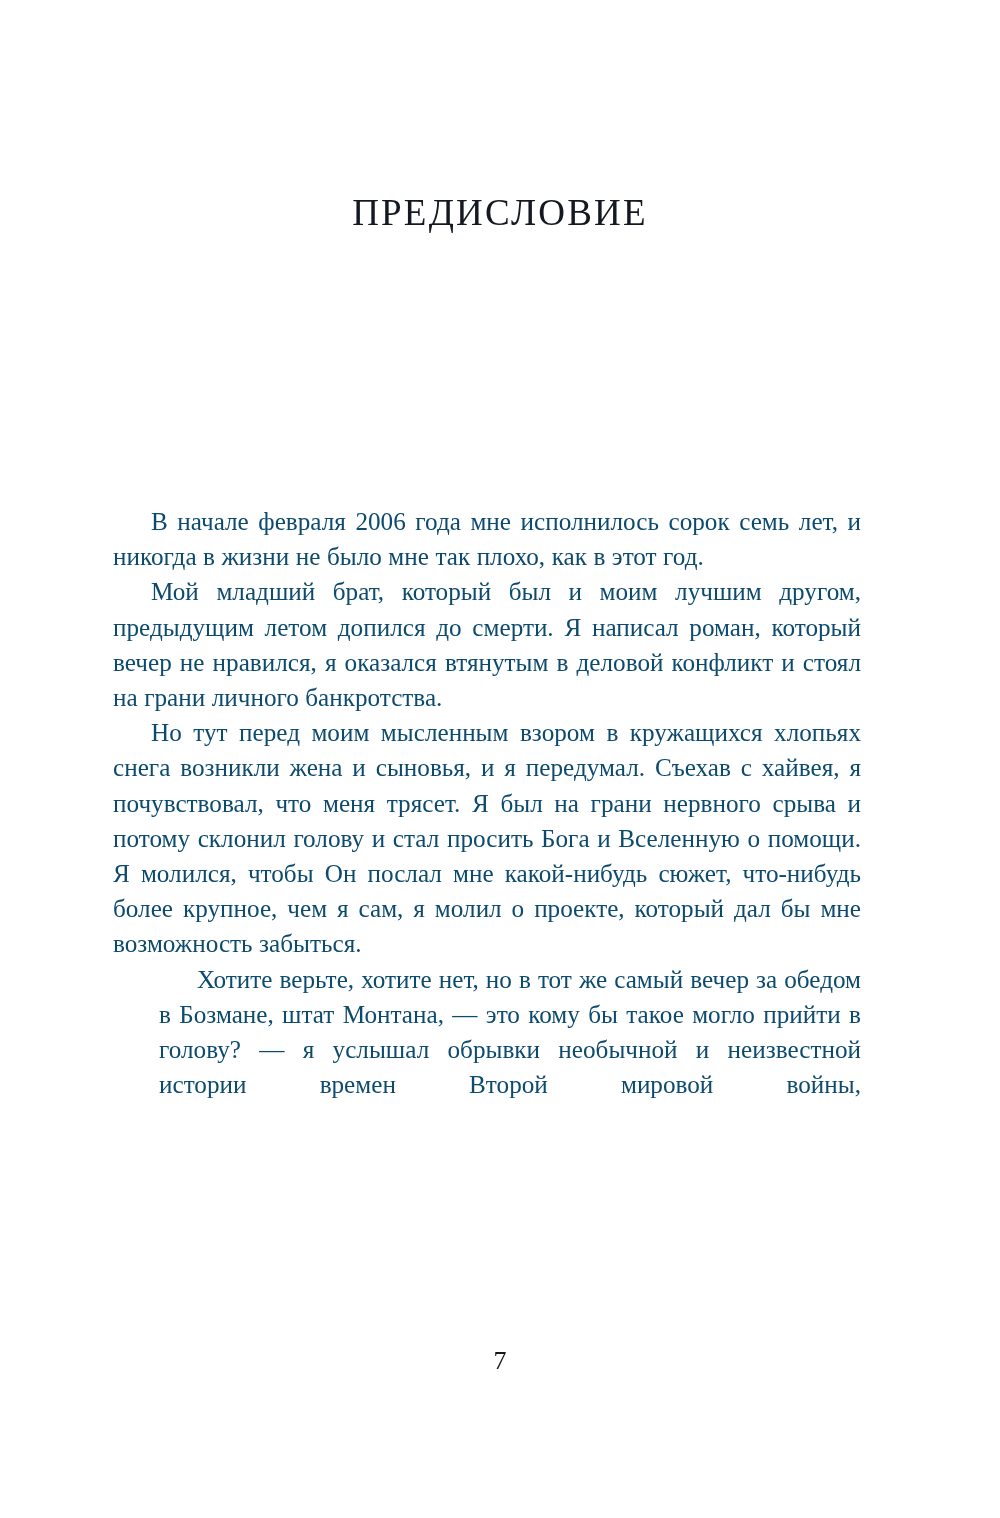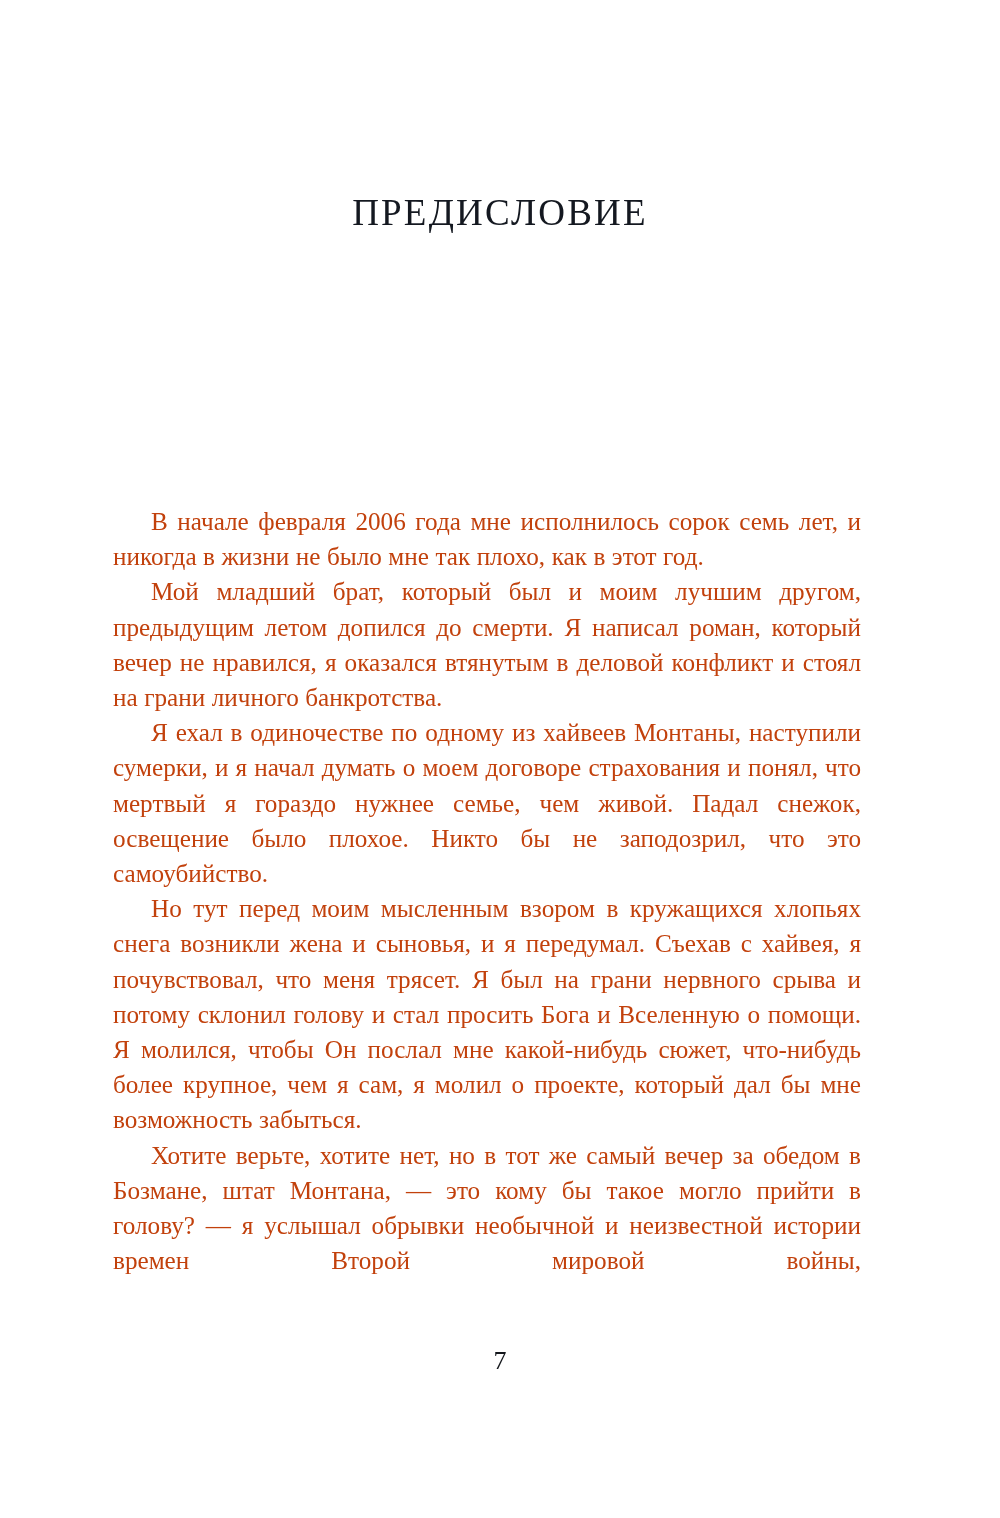--- a/index.html
+++ b/index.html
@@ -44,27 +44,28 @@
     left: 113px;
     width: 748px;
   }
   .para {
     margin: 0;
     text-indent: 38px;
     font-size: 25.2px;
     line-height: 35.2px;
     text-align: justify;
     text-justify: inter-word;
-    color: #c2410c;
+    color: #0c4a6e;
     hyphens: manual;
     -webkit-hyphens: manual;
     word-spacing: 0.2px;
   }
   .para.last {
     text-align: justify;
+    margin-left: 46px;
   }
   
   .para.last::after {
     content: "";
     display: inline-block;
     width: 100%;
   }
 
   
   .folio {
@@ -82,20 +83,19 @@
 </head>
 <body>
 
 <div class="page">
 
   <h1 class="chapter-title">ПРЕДИСЛОВИЕ</h1>
 
   <div class="body-block">
     <p class="para">В начале февраля 2006 года мне исполнилось сорок семь лет, и никогда в жизни не было мне так плохо, как в этот год.</p>
     <p class="para">Мой младший брат, который был и моим лучшим другом, предыдущим летом допился до смерти. Я написал роман, который вечер не нравился, я оказался втянутым в деловой конфликт и стоял на грани личного банкротства.</p>
-    <p class="para">Я ехал в одиночестве по одному из хайвеев Монтаны, наступили сумерки, и я начал думать о моем договоре страхования и понял, что мертвый я гораздо нужнее семье, чем живой. Падал снежок, освещение было плохое. Никто бы не заподозрил, что это самоубийство.</p>
     <p class="para">Но тут перед моим мысленным взором в кружащихся хлопьях снега возникли жена и сыновья, и я передумал. Съехав с хайвея, я почувствовал, что меня трясет. Я был на грани нервного срыва и потому склонил голову и стал просить Бога и Вселенную о помощи. Я молился, чтобы Он послал мне какой-нибудь сюжет, что-нибудь более крупное, чем я сам, я молил о проекте, который дал бы мне возможность забыться.</p>
     <p class="para last">Хотите верьте, хотите нет, но в тот же самый вечер за обедом в Бозмане, штат Монтана, — это кому бы такое могло прийти в голову? — я услышал обрывки необычной и неизвестной истории времен Второй мировой войны,</p>
   </div>
 
   <div class="folio">7</div>
 
 </div>
 
 </body></html>

